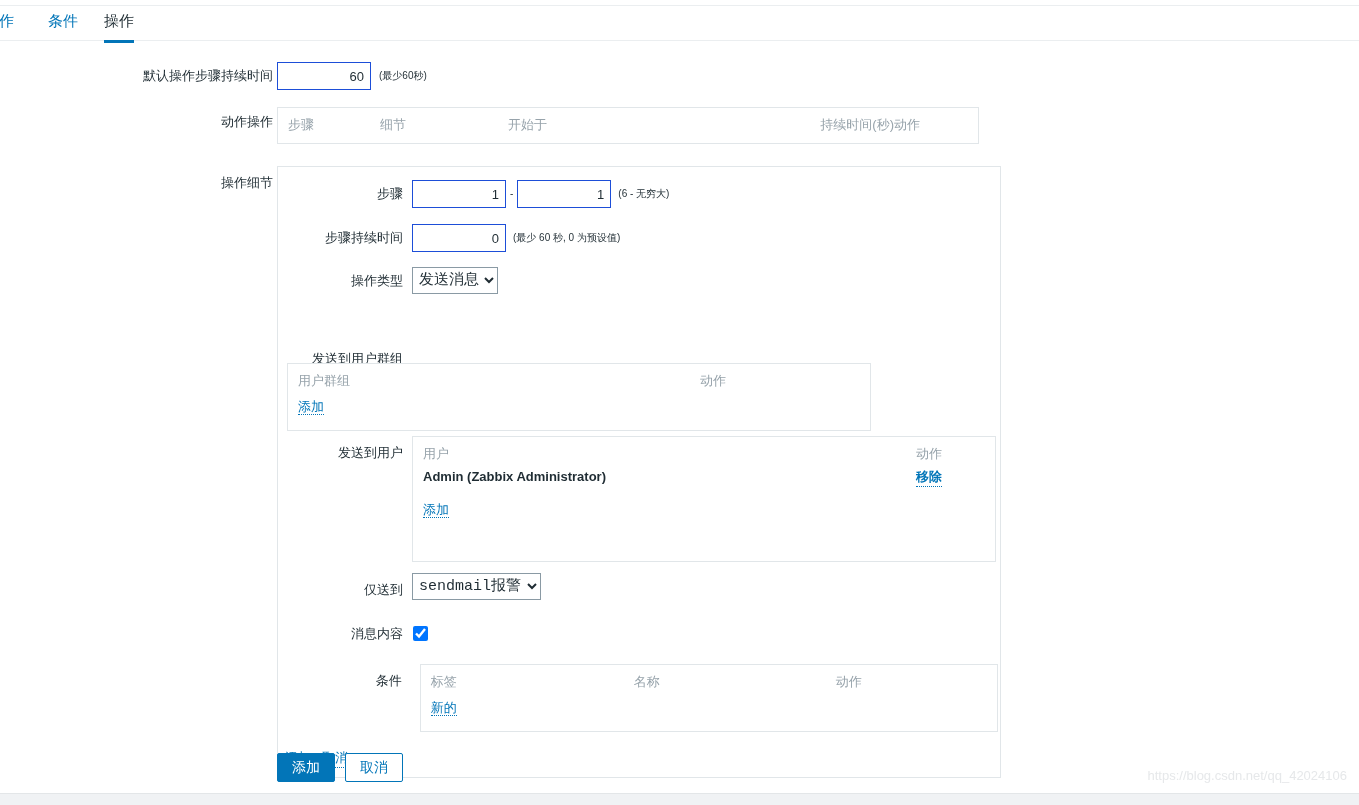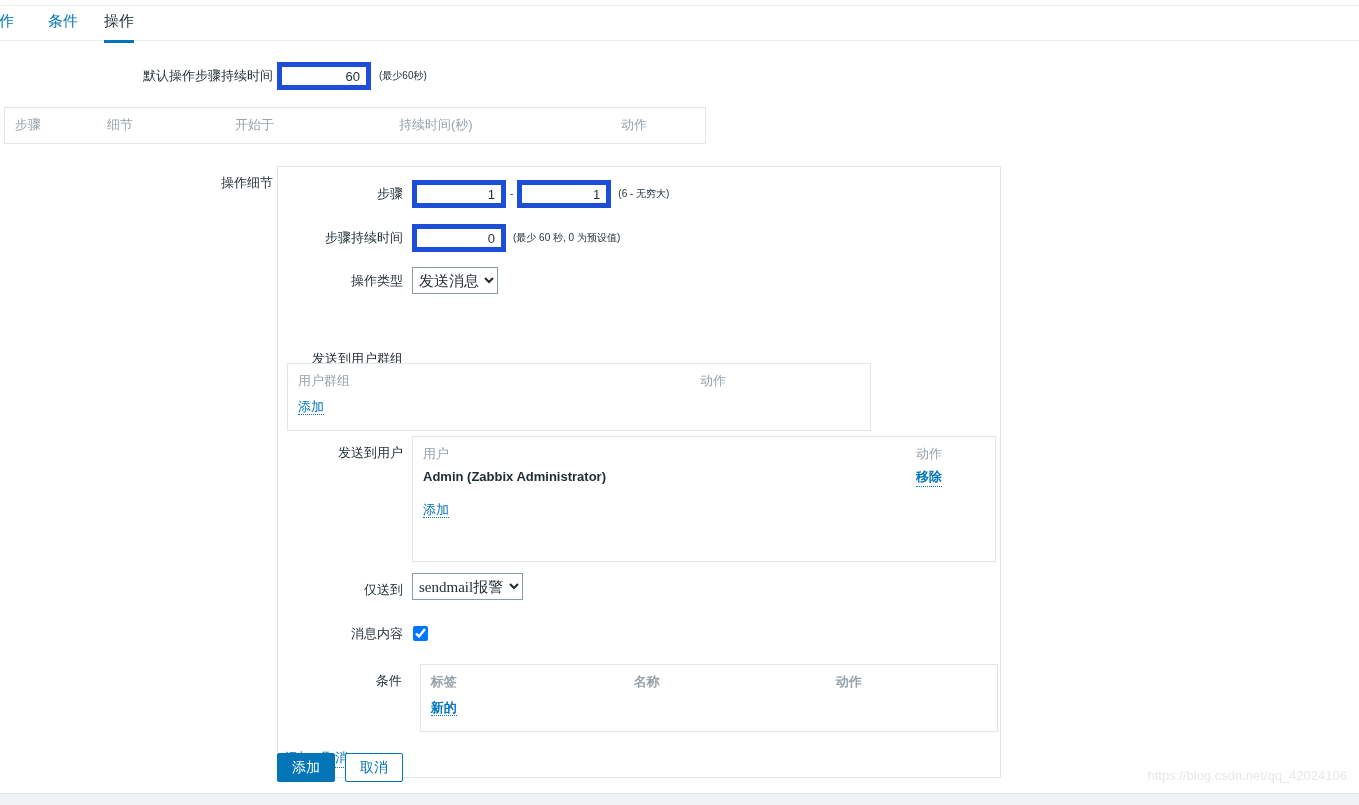--- a/index.html
+++ b/index.html
@@ -81,30 +81,30 @@
     line-height: 18px;
     white-space: nowrap;
   }
 
   
   input.txt {
     font-family: "Liberation Sans", "DejaVu Sans", sans-serif;
     font-size: 13px;
     color: #1f2c33;
     text-align: right;
-    border: 5px solid #1d4ed8;
+    border: 1px solid #1d4ed8;
     background: #ffffff;
     height: 28px;
     box-sizing: border-box;
     padding: 0 6px;
     outline: none;
   }
 
   select.sel {
-    font-family: Liberation Serif, serif;
+    font-family: Liberation Mono, monospace;
     font-size: 15px;
     color: #1f2c33;
     border: 1px solid #8a9aa4;
     background: #ffffff;
     height: 27px;
     box-sizing: border-box;
     padding: 1px 2px;
   }
 
   input.chk {
@@ -223,26 +223,27 @@
 
 <div class="form">
 
   <div class="row" style="left:0; top:26px; width:1000px;">
     <div class="lbl" style="width:273px;">默认操作步骤持续时间</div>
     <input class="txt" style="width: 94px; margin-left: 4px; margin-top: -5px;" value="60">
     <div class="hint" style="margin-left:8px;">(最少60秒)</div>
   </div>
 
   <div class="row" style="left:0; top:72px; width:1000px;">
+    <div class="lbl" style="width:273px;">动作操作</div>
     <div class="tbl" style="width:702px; height:37px; margin-left:4px; margin-top:-6px;">
       <div class="tbl-head">
         <div style="width:92px;">步骤</div>
         <div style="width:128px;">细节</div>
         <div style="width:164px;">开始于</div>
-        <div style="width:222px;">持续时间(秒)</div>
+        <div style="width:222px;text-align:right;">持续时间(秒)</div>
         <div>动作</div>
       </div>
     </div>
   </div>
 
   <div class="lbl" style="position:absolute; left:0; top:133px; width:273px;">操作细节</div>
 
   <div class="details-box" style="left:277px; top:125px; width:724px; height:612px;">
 
     <div class="row" style="left:0; top:18px; width:700px;">
@@ -303,21 +304,21 @@
 
     <div class="row" style="left:0; top:410px; width:700px;">
       <div class="lbl" style="width:125px; margin-top:4px;">仅送到</div>
       <select class="sel" style="margin-left:9px; margin-top:-4px;">
         <option>sendmail报警</option>
       </select>
     </div>
 
     <div class="row" style="left:0; top:502px; width:720px;">
       <div class="lbl" style="width:125px; margin-top:3px;">条件</div>
-      <div class="tbl" style="width:584px; height:68px; margin-left:18px; margin-top:-5px;font-weight:bold;">
+      <div class="tbl" style="width:584px; height:68px; margin-left:18px; margin-top:-5px;">
         <div class="tbl-head">
           <div style="width:203px;">标签</div>
           <div style="width:202px;">名称</div>
           <div>动作</div>
         </div>
         <div class="tbl-foot">
           <a class="link">新的</a>
         </div>
       </div>
     </div>

